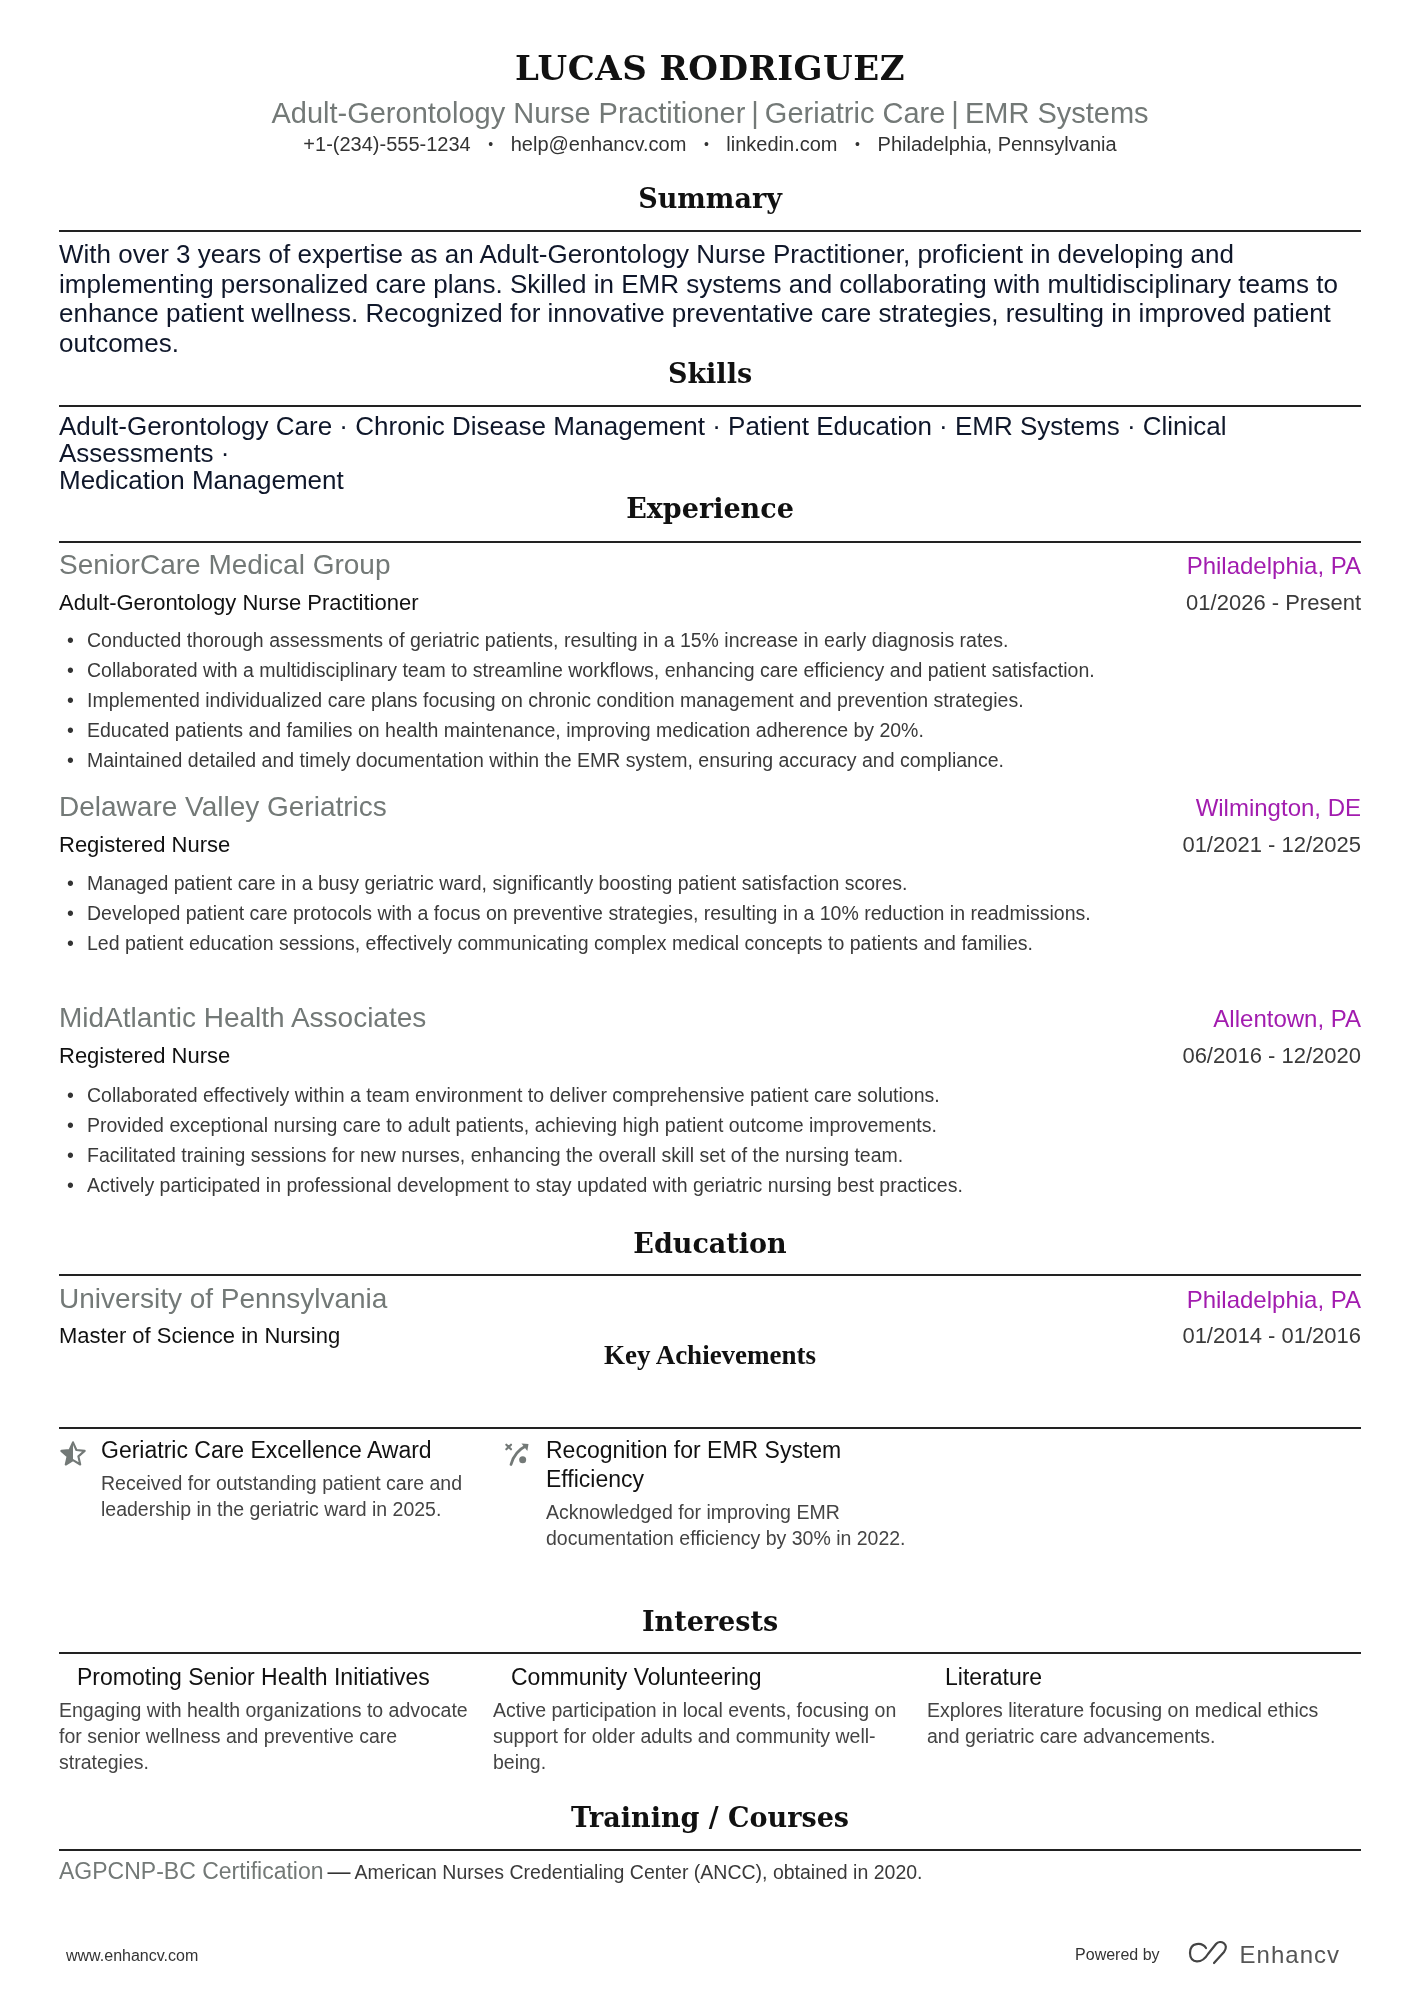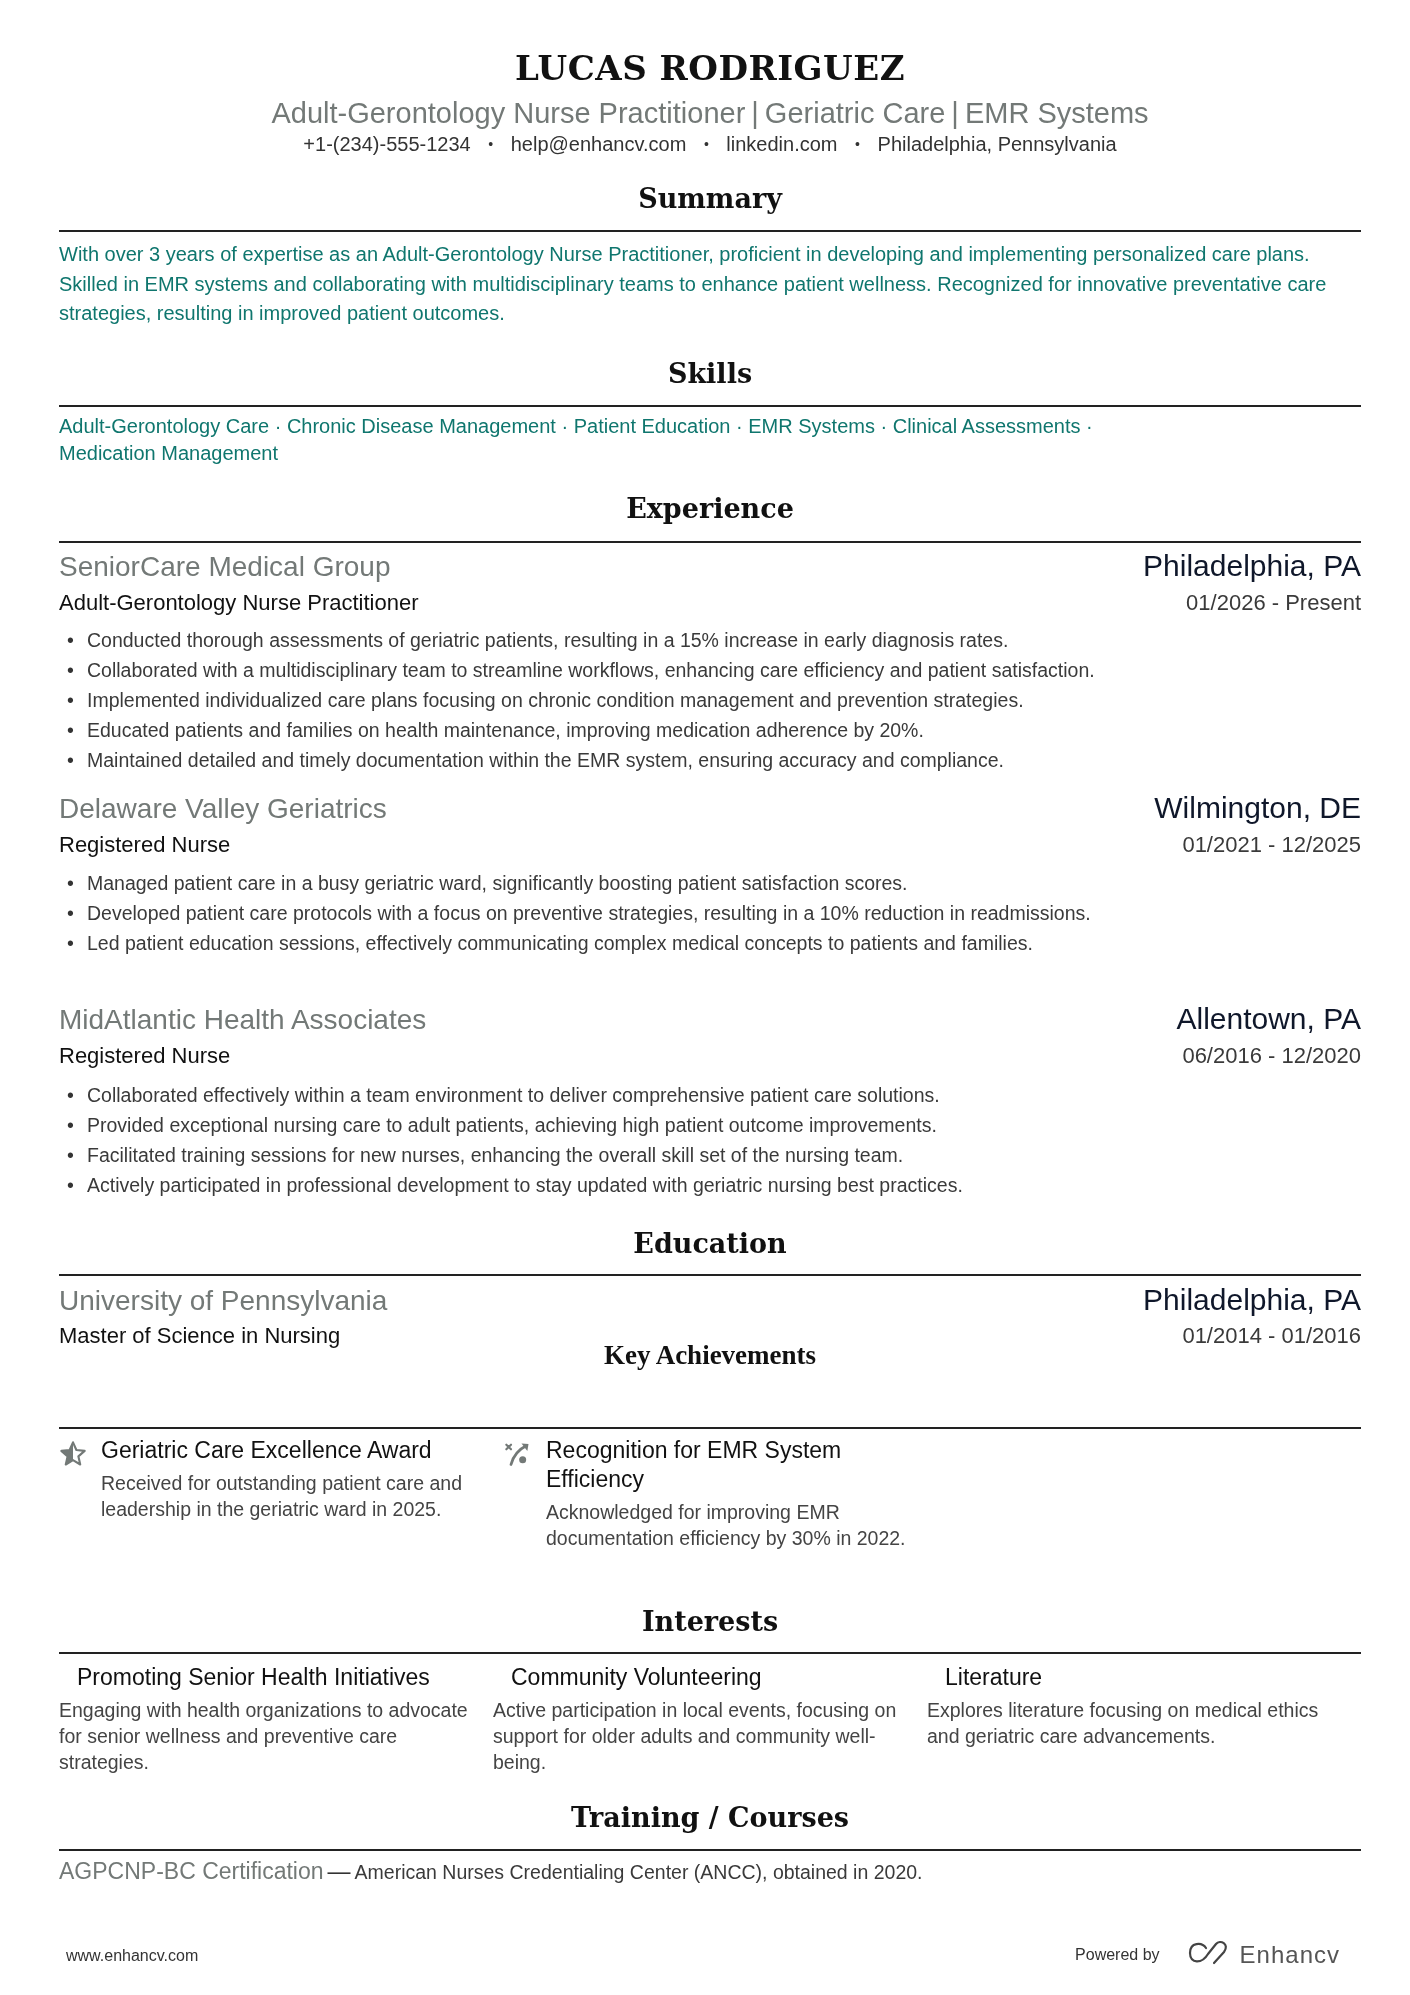--- a/index.html
+++ b/index.html
@@ -12,25 +12,25 @@
   .subtitle { position: absolute; top: 97px; left: 0; width: 100%; text-align: center;
     font-size: 29px; color: #737977; }
   .subtitle .sep { color: #737977; margin: 0 6px; }
   .contact { position: absolute; top: 133px; left: 0; width: 100%; text-align: center; font-size: 20px; color: #333; }
   .contact .dot { margin: 0 12px; font-size: 14px; vertical-align: 2px; }
 
   .sec-head { position: absolute; left: 0; width: 100%; text-align: center;
     font-family: "DejaVu Serif", serif; font-weight: bold; font-size: 27px; color: #111; }
   .sec-rule { position: absolute; left: 0; width: 100%; height: 2px; background: #222; }
 
-  .para { position: absolute; left: 0; width: 100%; font-size: 20px; line-height: 29.5px; color: #0f766e; }
+  .para { position: absolute; left: 0; width: 100%; font-size: 26px; line-height: 29.5px; color: #0f172a; }
 
   .row { position: absolute; left: 0; width: 100%; display: flex; justify-content: space-between; align-items: baseline; }
   .company { font-size: 28px; color: #737977; }
-  .loc { font-size: 30px; color: #0f172a; }
+  .loc { font-size: 24px; color: #a21caf; }
   .role { font-size: 22px; color: #111; }
   .date { font-size: 22px; color: #3a3a3a; }
 
   .bullets { position: absolute; left: 0; width: 100%; list-style: none; }
   .bullets li { font-size: 19.5px; line-height: 30px; color: #3a3a3a; padding-left: 28px; position: relative; }
   .bullets li::before { content: "\2022"; position: absolute; left: 8px; top: 0; color: #333; }
 
   .ach-grid { position: absolute; left: 0; width: 100%; display: flex; }
   .ach { width: 445px; display: flex; }
   .ach-icon { width: 42px; flex: none; padding-top: 4px; }

